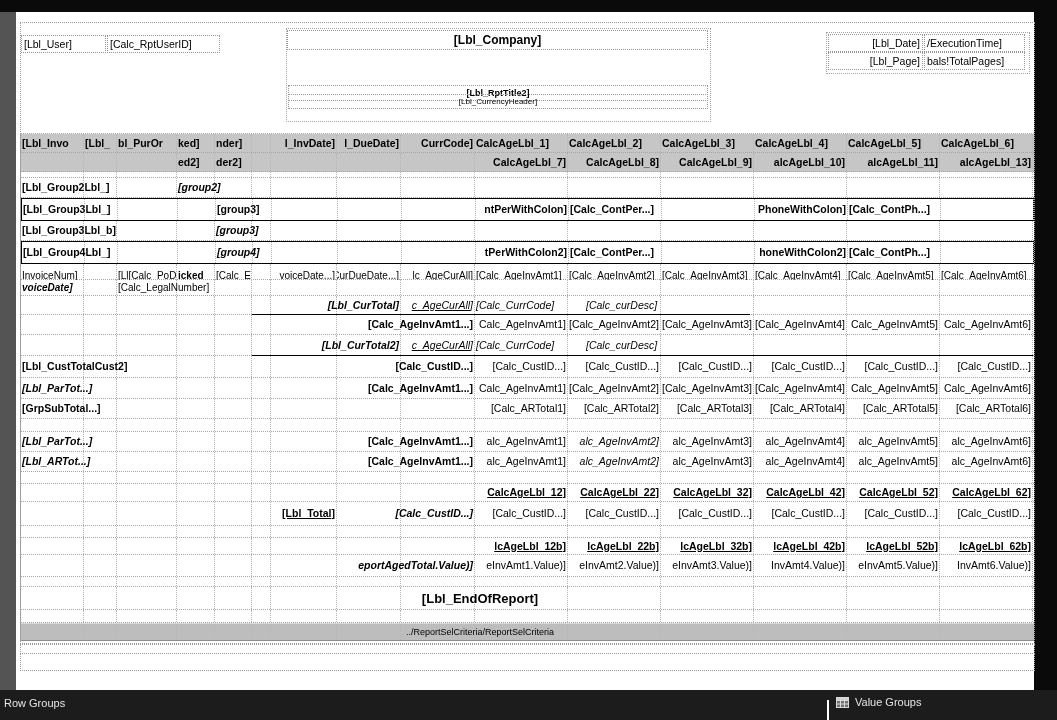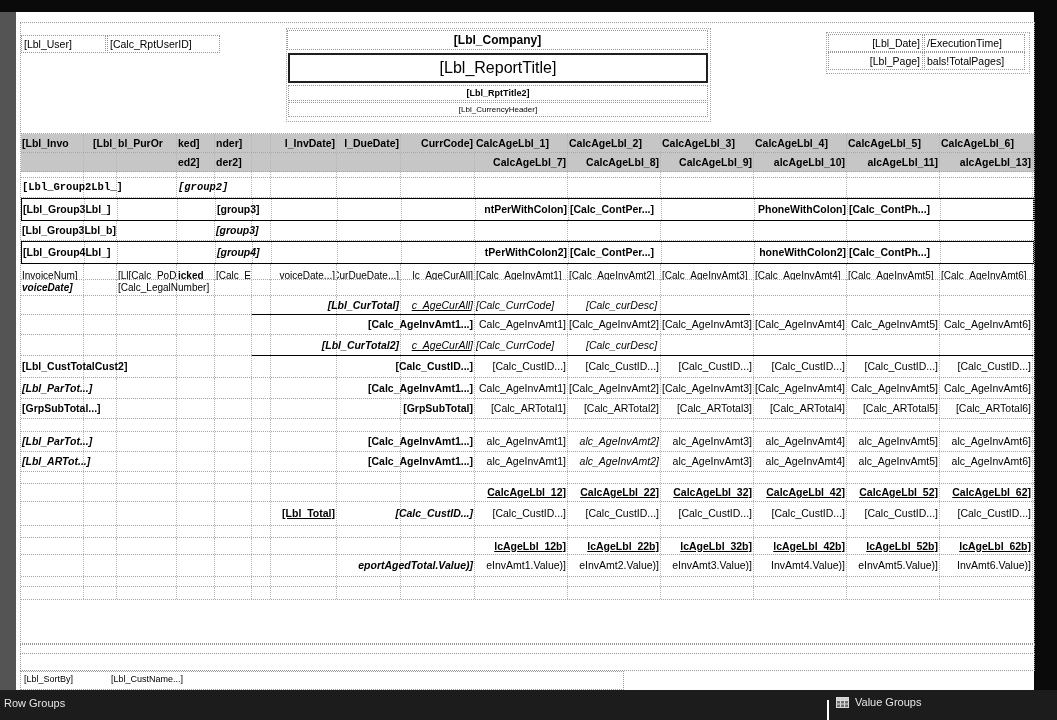--- a/index.html
+++ b/index.html
@@ -55,23 +55,22 @@
   <div id="right-strip" class="abs"></div>
 
   <div id="canvas" class="abs">
     <div id="body-outline" style="position:absolute;"></div>
 
     <div class="dashbox" id="user-label-box" style="left:5px;top:23px;width:85px;height:18px;">[Lbl_User]</div>
     <div class="dashbox" id="user-id-box" style="left:91px;top:23px;width:113px;height:18px;">[Calc_RptUserID]</div>
 
     <div id="company-outline" style="position:absolute;"></div>
     <div class="dashbox t-center bold" style="left:271px;top:18px;width:421px;height:20px;font-size:12px;">[Lbl_Company]</div>
-    <div class="dashbox t-center" id="report-title-box" style="left:272px;top:41px;width:420px;height:30px;">[Lbl_ReportTitle]</div>
     <div class="dashbox t-center bold" style="left:272px;top:73px;width:420px;height:16px;font-size:9px;">[Lbl_RptTitle2]</div>
-    <div class="dashbox t-center" style="left:272px;top:90px;width:420px;height:15px;font-size:8px;">[Lbl_CurrencyHeader]</div>
+    <div class="dashbox t-center" style="left:272px;top:82px;width:420px;height:15px;font-size:8px;">[Lbl_CurrencyHeader]</div>
 
     <div id="date-outline" style="position:absolute;"></div>
     <div class="dashbox t-right" style="left:812px;top:22px;width:95px;height:18px;">[Lbl_Date]</div>
     <div class="dashbox" style="left:908px;top:22px;width:101px;height:18px;">/ExecutionTime]</div>
     <div class="dashbox t-right" style="left:812px;top:40px;width:95px;height:18px;">[Lbl_Page]</div>
     <div class="dashbox" style="left:908px;top:40px;width:101px;height:18px;">bals!TotalPages]</div>
 
     <div id="report-table">
         <div class="trow hdr" style="height: 19px;">
           <div class="skel" style="grid-column: 1 / span 1;"></div>
@@ -83,21 +82,21 @@
           <div class="skel" style="grid-column: 7 / span 1;"></div>
           <div class="skel" style="grid-column: 8 / span 1;"></div>
           <div class="skel" style="grid-column: 9 / span 1;"></div>
           <div class="skel" style="grid-column: 10 / span 1;"></div>
           <div class="skel" style="grid-column: 11 / span 1;"></div>
           <div class="skel" style="grid-column: 12 / span 1;"></div>
           <div class="skel" style="grid-column: 13 / span 1;"></div>
           <div class="skel" style="grid-column: 14 / span 1;"></div>
           <div class="skel" style="grid-column: 15 / span 1;"></div>
           <div class="tcell fb" style="grid-column: 1 / span 1;">[Lbl_Invo</div>
-          <div class="tcell fb" style="grid-column: 2 / span 1; margin-left: 8px;">[Lbl_</div>
+          <div class="tcell fb" style="grid-column: 2 / span 1;">[Lbl_</div>
           <div class="tcell fb" style="grid-column: 3 / span 1;">bl_PurOr</div>
           <div class="tcell fb" style="grid-column: 4 / span 1;">ked]</div>
           <div class="tcell fb" style="grid-column: 5 / span 1;">nder]</div>
           <div class="tcell fb ar" style="grid-column: 7 / span 1;">l_InvDate]</div>
           <div class="tcell fb ar" style="grid-column: 8 / span 1;">l_DueDate]</div>
           <div class="tcell fb ar" style="grid-column: 9 / span 1;">CurrCode]</div>
           <div class="tcell fb" style="grid-column: 10 / span 1;">CalcAgeLbl_1]</div>
           <div class="tcell fb" style="grid-column: 11 / span 1;">CalcAgeLbl_2]</div>
           <div class="tcell fb" style="grid-column: 12 / span 1;">CalcAgeLbl_3]</div>
           <div class="tcell fb" style="grid-column: 13 / span 1;">CalcAgeLbl_4]</div>
@@ -139,21 +138,21 @@
           <div class="skel" style="grid-column: 7 / span 1;"></div>
           <div class="skel" style="grid-column: 8 / span 1;"></div>
           <div class="skel" style="grid-column: 9 / span 1;"></div>
           <div class="skel" style="grid-column: 10 / span 1;"></div>
           <div class="skel" style="grid-column: 11 / span 1;"></div>
           <div class="skel" style="grid-column: 12 / span 1;"></div>
           <div class="skel" style="grid-column: 13 / span 1;"></div>
           <div class="skel" style="grid-column: 14 / span 1;"></div>
           <div class="skel" style="grid-column: 15 / span 1;"></div>
         </div>
-        <div class="trow" style="height: 20px; font-family: Liberation Mono, monospace;">
+        <div class="trow" style="height: 20px;">
           <div class="skel" style="grid-column: 1 / span 1;"></div>
           <div class="skel" style="grid-column: 2 / span 1;"></div>
           <div class="skel" style="grid-column: 3 / span 1;"></div>
           <div class="skel" style="grid-column: 4 / span 1;"></div>
           <div class="skel" style="grid-column: 5 / span 1;"></div>
           <div class="skel" style="grid-column: 6 / span 1;"></div>
           <div class="skel" style="grid-column: 7 / span 1;"></div>
           <div class="skel" style="grid-column: 8 / span 1;"></div>
           <div class="skel" style="grid-column: 9 / span 1;"></div>
           <div class="skel" style="grid-column: 10 / span 1;"></div>
@@ -408,21 +407,20 @@
           <div class="skel" style="grid-column: 7 / span 1;"></div>
           <div class="skel" style="grid-column: 8 / span 1;"></div>
           <div class="skel" style="grid-column: 9 / span 1;"></div>
           <div class="skel" style="grid-column: 10 / span 1;"></div>
           <div class="skel" style="grid-column: 11 / span 1;"></div>
           <div class="skel" style="grid-column: 12 / span 1;"></div>
           <div class="skel" style="grid-column: 13 / span 1;"></div>
           <div class="skel" style="grid-column: 14 / span 1;"></div>
           <div class="skel" style="grid-column: 15 / span 1;"></div>
           <div class="tcell fb" style="grid-column: 1 / span 5;">[GrpSubTotal...]</div>
-          <div class="tcell fb ar" style="grid-column: 6 / span 4;">[GrpSubTotal]</div>
           <div class="tcell ar" style="grid-column: 10 / span 1;">[Calc_ARTotal1]</div>
           <div class="tcell ar" style="grid-column: 11 / span 1;">[Calc_ARTotal2]</div>
           <div class="tcell ar" style="grid-column: 12 / span 1;">[Calc_ARTotal3]</div>
           <div class="tcell ar" style="grid-column: 13 / span 1;">[Calc_ARTotal4]</div>
           <div class="tcell ar" style="grid-column: 14 / span 1;">[Calc_ARTotal5]</div>
           <div class="tcell ar" style="grid-column: 15 / span 1;">[Calc_ARTotal6]</div>
         </div>
         <div class="trow" style="height: 13px;">
           <div class="skel" style="grid-column: 1 / span 1;"></div>
           <div class="skel" style="grid-column: 2 / span 1;"></div>
@@ -629,45 +627,77 @@
           <div class="skel" style="grid-column: 7 / span 1;"></div>
           <div class="skel" style="grid-column: 8 / span 1;"></div>
           <div class="skel" style="grid-column: 9 / span 1;"></div>
           <div class="skel" style="grid-column: 10 / span 1;"></div>
           <div class="skel" style="grid-column: 11 / span 1;"></div>
           <div class="skel" style="grid-column: 12 / span 1;"></div>
           <div class="skel" style="grid-column: 13 / span 1;"></div>
           <div class="skel" style="grid-column: 14 / span 1;"></div>
           <div class="skel" style="grid-column: 15 / span 1;"></div>
         </div>
+        <div class="trow" style="height: 23px;">
+          <div class="skel" style="grid-column: 1 / span 1;"></div>
+          <div class="skel" style="grid-column: 2 / span 1;"></div>
+          <div class="skel" style="grid-column: 3 / span 1;"></div>
+          <div class="skel" style="grid-column: 4 / span 1;"></div>
+          <div class="skel" style="grid-column: 5 / span 1;"></div>
+          <div class="skel" style="grid-column: 6 / span 1;"></div>
+          <div class="skel" style="grid-column: 7 / span 1;"></div>
+          <div class="skel" style="grid-column: 8 / span 1;"></div>
+          <div class="skel" style="grid-column: 9 / span 1;"></div>
+          <div class="skel" style="grid-column: 10 / span 1;"></div>
+          <div class="skel" style="grid-column: 11 / span 1;"></div>
+          <div class="skel" style="grid-column: 12 / span 1;"></div>
+          <div class="skel" style="grid-column: 13 / span 1;"></div>
+          <div class="skel" style="grid-column: 14 / span 1;"></div>
+          <div class="skel" style="grid-column: 15 / span 1;"></div>
+          <div class="tcell fb ac lg" style="grid-column: 1 / span 14;">[Lbl_EndOfReport]</div>
+        </div>
         <div class="trow" style="height: 13px;">
           <div class="skel" style="grid-column: 1 / span 1;"></div>
           <div class="skel" style="grid-column: 2 / span 1;"></div>
           <div class="skel" style="grid-column: 3 / span 1;"></div>
           <div class="skel" style="grid-column: 4 / span 1;"></div>
           <div class="skel" style="grid-column: 5 / span 1;"></div>
           <div class="skel" style="grid-column: 6 / span 1;"></div>
           <div class="skel" style="grid-column: 7 / span 1;"></div>
           <div class="skel" style="grid-column: 8 / span 1;"></div>
           <div class="skel" style="grid-column: 9 / span 1;"></div>
           <div class="skel" style="grid-column: 10 / span 1;"></div>
           <div class="skel" style="grid-column: 11 / span 1;"></div>
           <div class="skel" style="grid-column: 12 / span 1;"></div>
           <div class="skel" style="grid-column: 13 / span 1;"></div>
           <div class="skel" style="grid-column: 14 / span 1;"></div>
           <div class="skel" style="grid-column: 15 / span 1;"></div>
+        </div>
+        <div class="trow subbar" style="height: 18px;">
+          <div class="skel" style="grid-column: 1 / span 1;"></div>
+          <div class="skel" style="grid-column: 2 / span 1;"></div>
+          <div class="skel" style="grid-column: 3 / span 1;"></div>
+          <div class="skel" style="grid-column: 4 / span 1;"></div>
+          <div class="skel" style="grid-column: 5 / span 1;"></div>
+          <div class="skel" style="grid-column: 6 / span 1;"></div>
+          <div class="skel" style="grid-column: 7 / span 1;"></div>
+          <div class="skel" style="grid-column: 8 / span 1;"></div>
+          <div class="skel" style="grid-column: 9 / span 1;"></div>
+          <div class="skel" style="grid-column: 10 / span 1;"></div>
+          <div class="skel" style="grid-column: 11 / span 1;"></div>
+          <div class="skel" style="grid-column: 12 / span 1;"></div>
+          <div class="skel" style="grid-column: 13 / span 1;"></div>
+          <div class="skel" style="grid-column: 14 / span 1;"></div>
+          <div class="skel" style="grid-column: 15 / span 1;"></div>
+          <div class="tcell ac" style="grid-column: 1 / span 14;">../ReportSelCriteria/ReportSelCriteria</div>
         </div>
       </div>
 
     <div id="footer-band" style="position:absolute;"></div>
     <div id="footer-box" style="position:absolute;"></div>
-    <div id="sortby-box" style="position:absolute;">
-      <span class="lbl" style="left:3px;">[Lbl_SortBy]</span>
-      <span class="lbl" style="left:90px;">[Lbl_CustName...]</span>
-    </div>
   </div>
 
   <div id="bottom-bar" class="abs">
     <span id="row-groups-label">Row Groups</span>
     <div id="pane-separator"></div>
     <div id="column-groups">
       <span style="display:inline-flex;">
         <svg width="13" height="11" viewBox="0 0 13 11">
           <rect x="0.5" y="0.5" width="12" height="10" fill="#6f6f6f" stroke="#d9d9d9"></rect>
           <rect x="0.5" y="0.5" width="12" height="3" fill="#cfcfcf" stroke="#d9d9d9"></rect>

